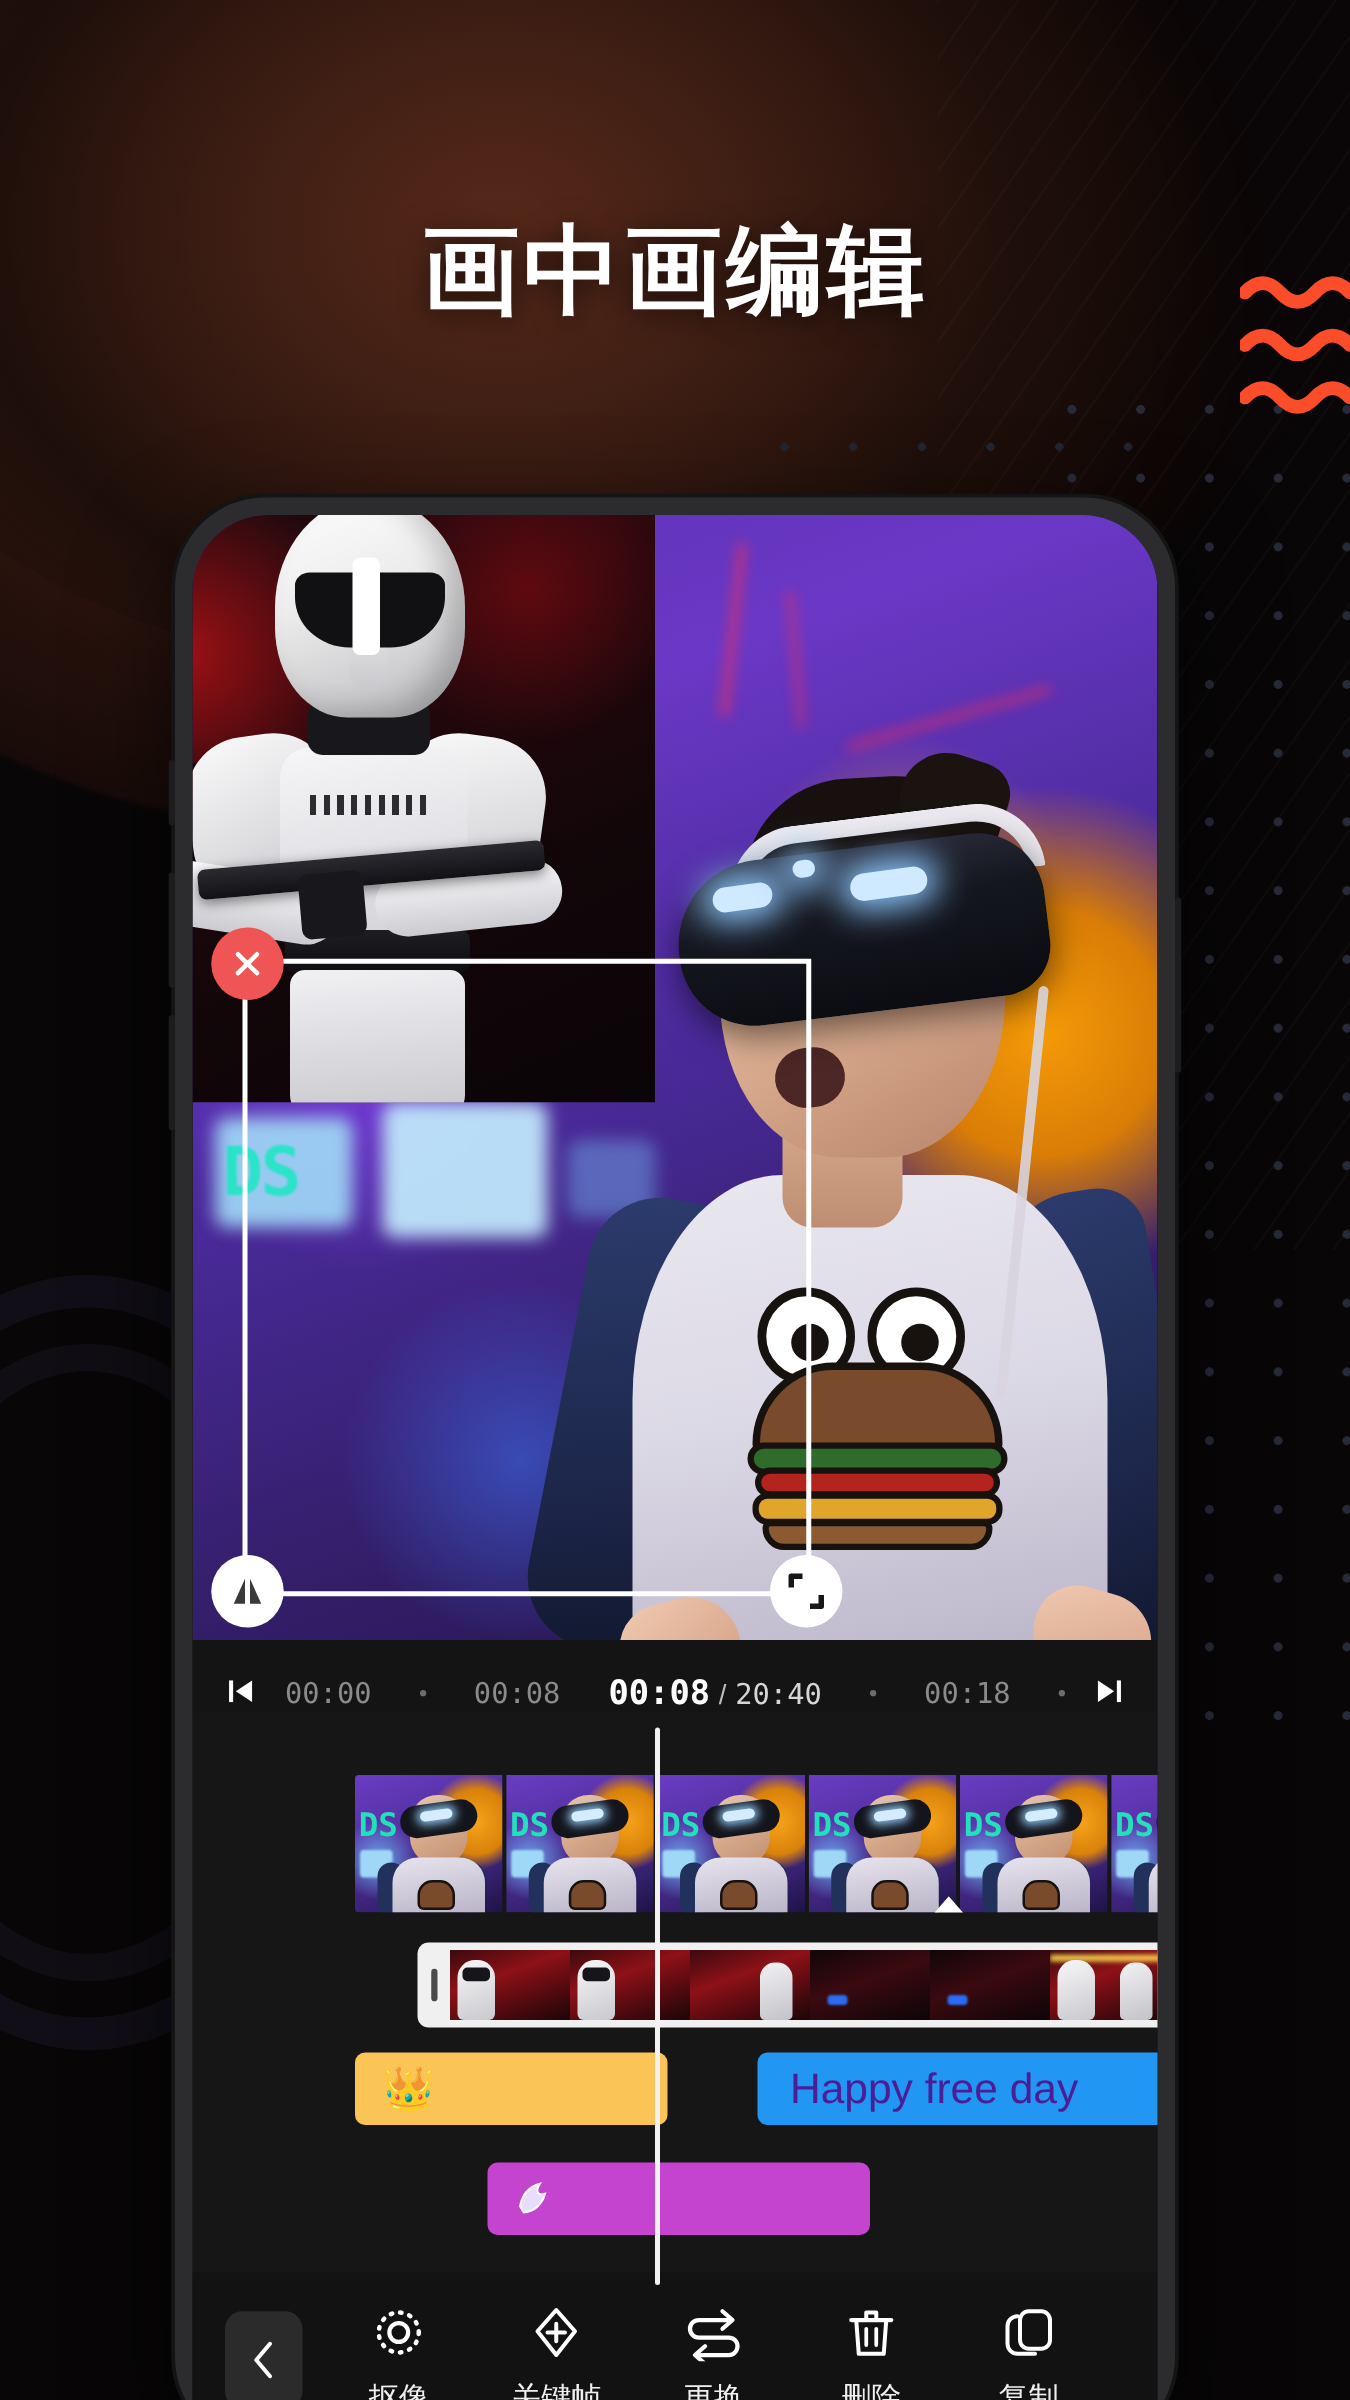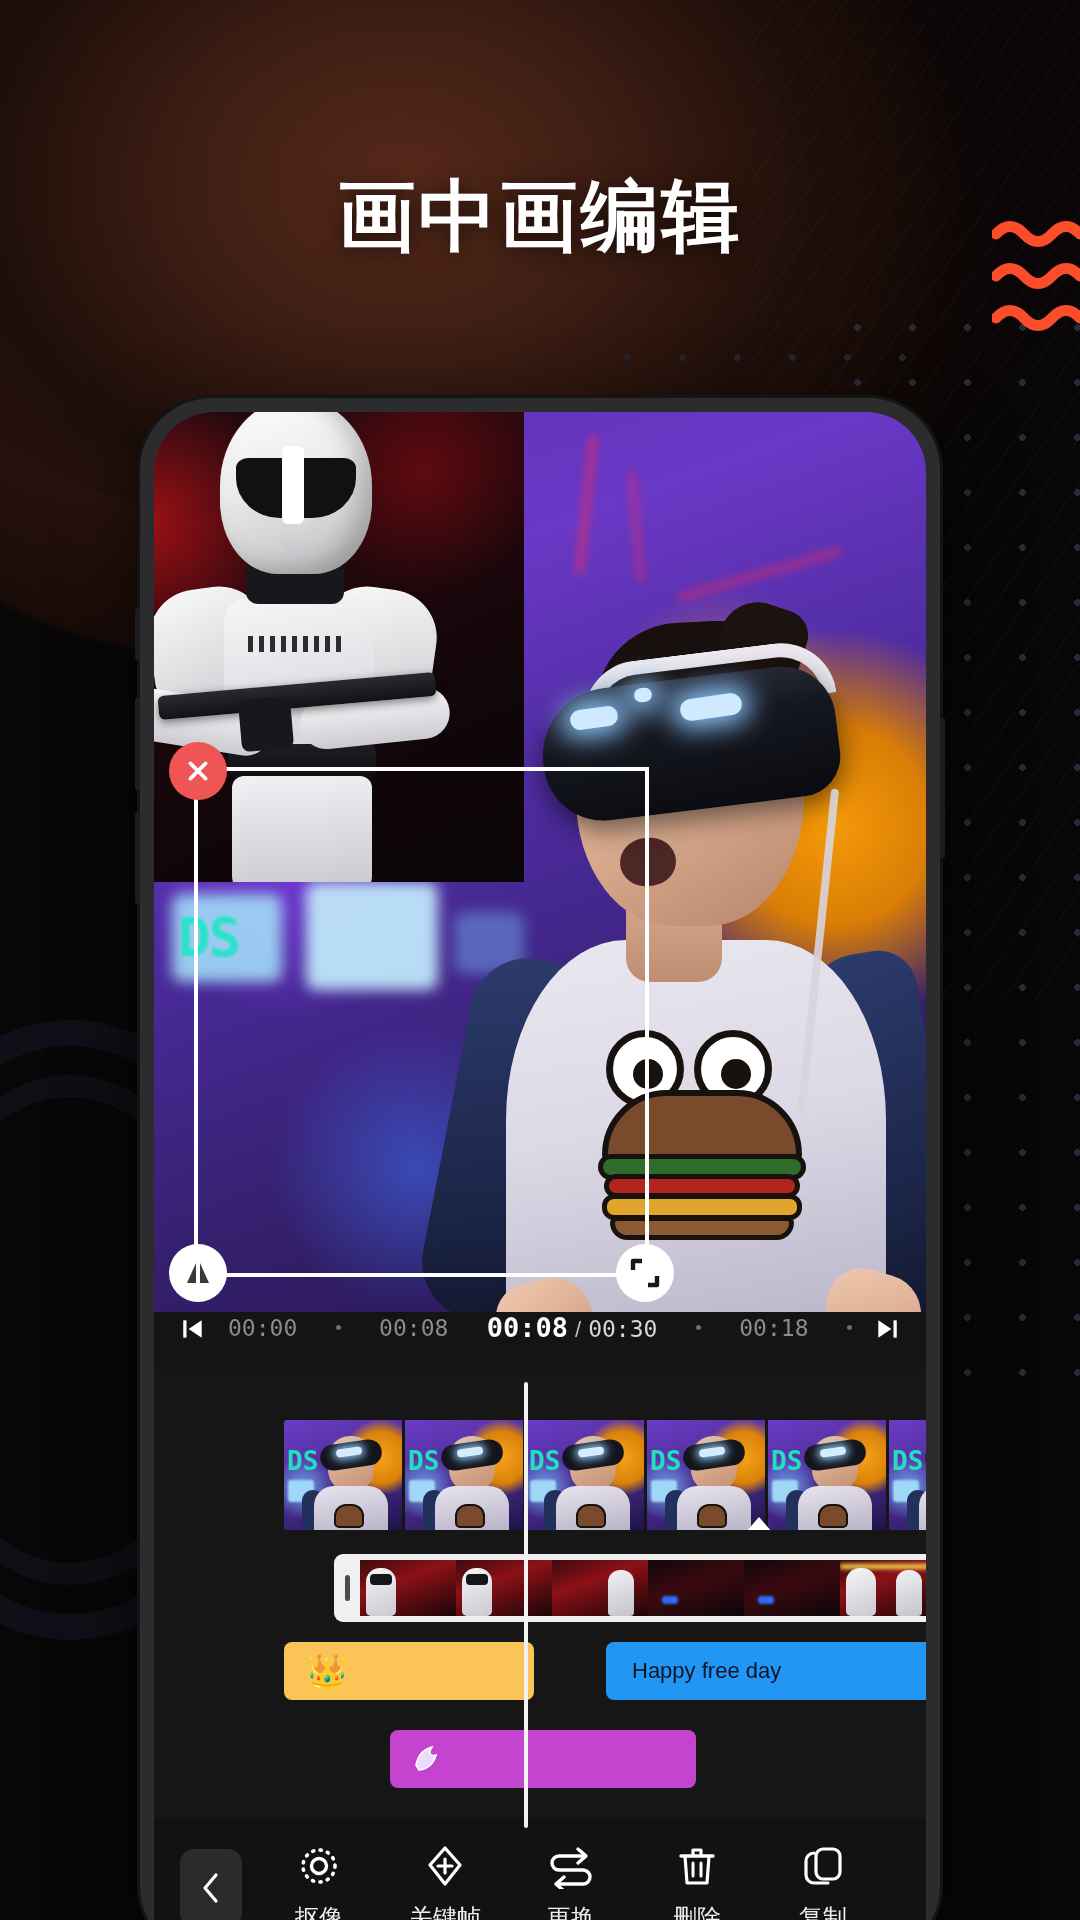--- a/index.html
+++ b/index.html
@@ -291,21 +291,21 @@
     display:flex;align-items:center;justify-content:center;
     background:#fff;
   }
   .handle.close{background:#f05555;left:-29px;top:-29px;}
   .handle.flip{left:-29px;bottom:-29px;}
   .handle.scale{right:-29px;bottom:-29px;}
 
   
   .ruler{
     position:absolute;left:0;right:0;top:900px;height:58px;
-    background:#141414;display:flex;align-items:flex-start;
+    background:#141414;display:flex;align-items:flex-end;
     padding:0 22px;
   }
   .ruler-ico{width:34px;height:34px;flex:0 0 34px;display:flex;align-items:center;justify-content:center;}
   .ruler-mid{flex:1;display:flex;align-items:center;justify-content:space-between;padding:0 18px;}
   .tick-label{color:#8b8b8b;font-size:23px;font-family:"DejaVu Sans Mono",monospace;}
   .tick-dot{width:5px;height:5px;border-radius:50%;background:#6d6d6d;}
   .cur-time{color:#fff;font-size:27px;font-weight:700;font-family:"DejaVu Sans Mono",monospace;}
   .tot-time{color:#d6d6d6;font-size:23px;font-family:"DejaVu Sans Mono",monospace;}
   .cur-wrap{display:flex;align-items:baseline;gap:7px;}
   .sep{color:#bdbdbd;font-size:22px;}
@@ -361,21 +361,21 @@
   .pt-yel{position:absolute;left:0;top:4px;width:100%;height:5px;background:#ffd84d;filter:blur(2px);}
 
   .track-sticker{
     left:130px;top:272px;width:250px;height:58px;
     background:#fbc457;border-radius:8px;display:flex;align-items:center;padding-left:22px;
   }
   .track-text{
     left:452px;top:272px;width:350px;height:58px;
     background:#2196f3;border-radius:8px;display:flex;align-items:center;padding-left:26px;
   }
-  .track-text span{color:#0f172a;font-size:22px;}
+  .track-text span{color:#4c1d95;font-size:34px;}
   .track-effect{
     left:236px;top:360px;width:306px;height:58px;
     background:#c443cf;border-radius:8px;display:flex;align-items:center;padding-left:20px;
   }
   .effect-ico{width:36px;height:32px;}
 
   .playhead{
     position:absolute;left:370px;top:12px;bottom:130px;width:4px;
     background:#f2f2f2;border-radius:2px;z-index:6;
   }
@@ -516,21 +516,21 @@
           <path d="M20 4 L20 20 L8 12 Z" fill="#fff"></path>
         </svg>
       </div>
       <div class="ruler-mid">
         <span class="tick-label">00:00</span>
         <span class="tick-dot"></span>
         <span class="tick-label">00:08</span>
         <span class="cur-wrap">
           <span class="cur-time">00:08</span>
           <span class="sep">/</span>
-          <span class="tot-time">00:30</span>
+          <span class="tot-time">20:40</span>
         </span>
         <span class="tick-dot"></span>
         <span class="tick-label">00:18</span>
         <span class="tick-dot"></span>
       </div>
       <div class="ruler-ico">
         <svg width="26" height="26" viewBox="0 0 24 24">
           <path d="M4 4 L4 20 L16 12 Z" fill="#fff"></path>
           <rect x="18" y="4" width="3" height="16" fill="#fff"></rect>
         </svg>

